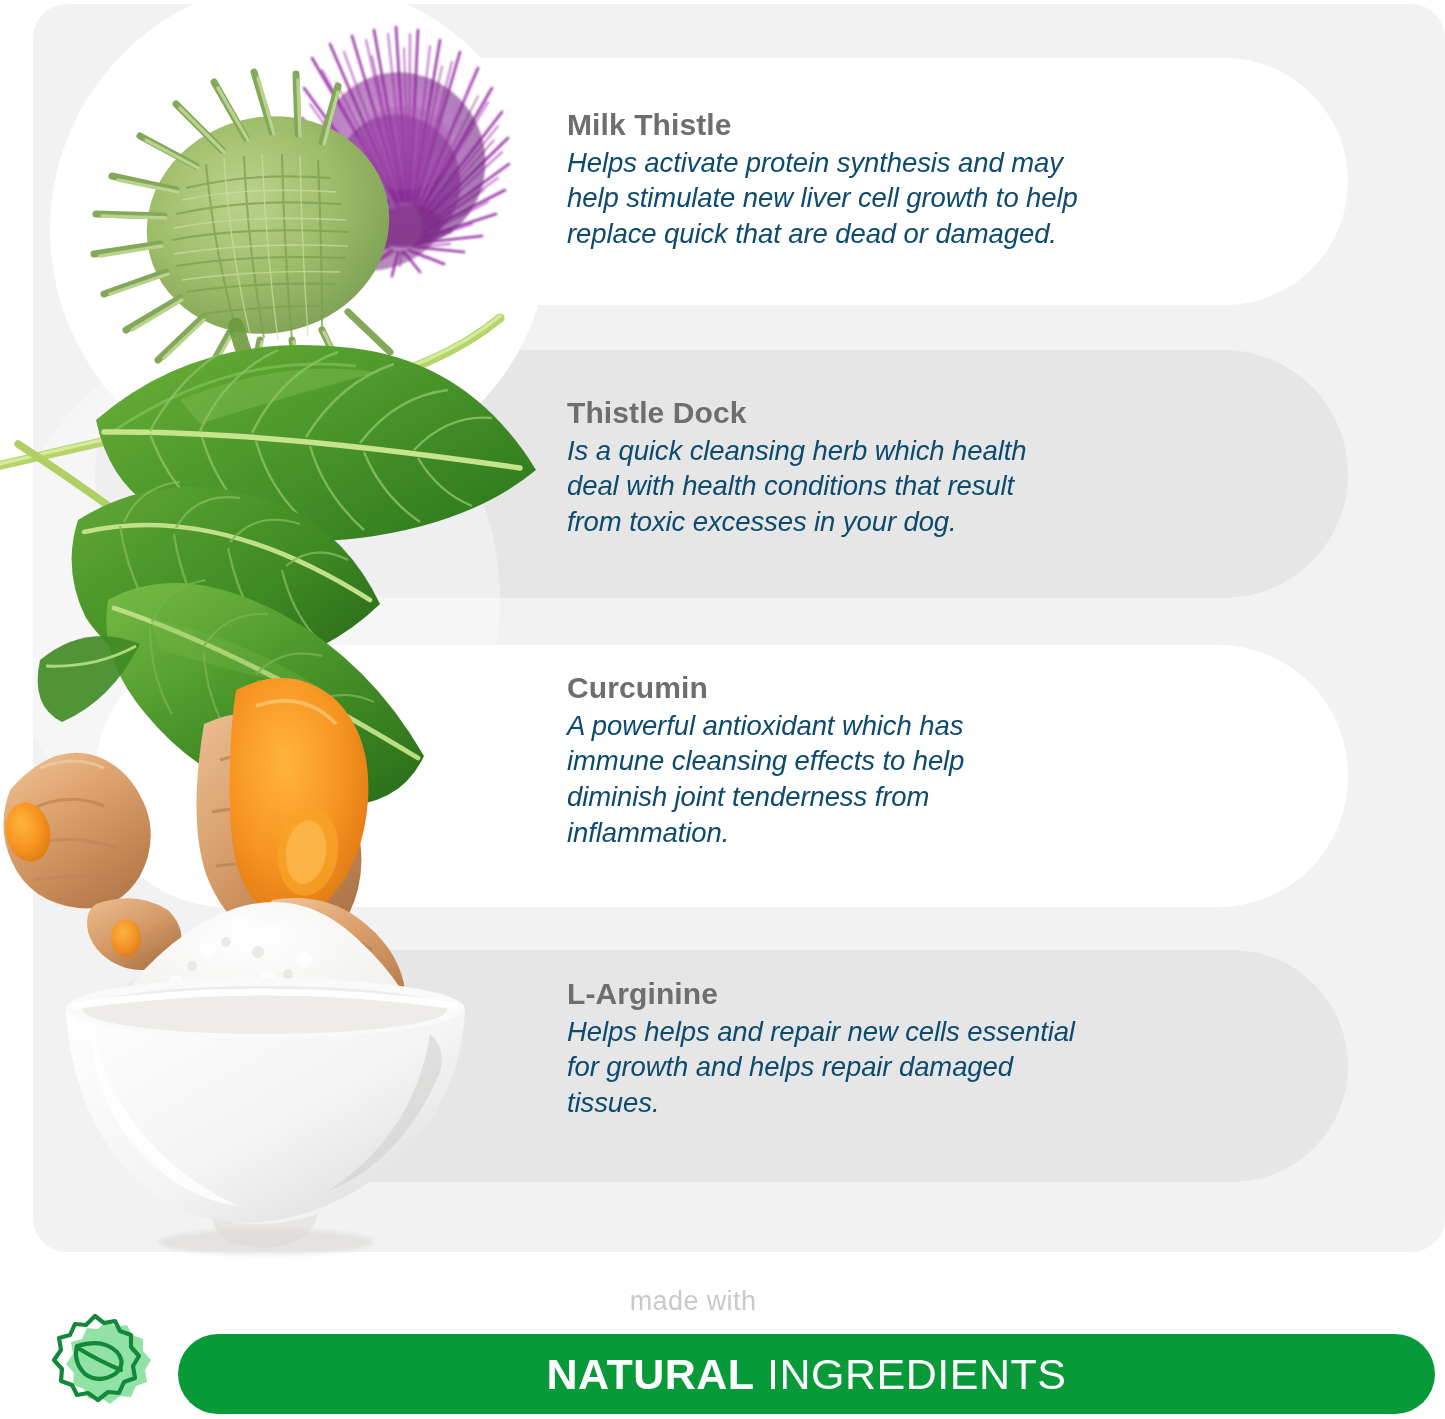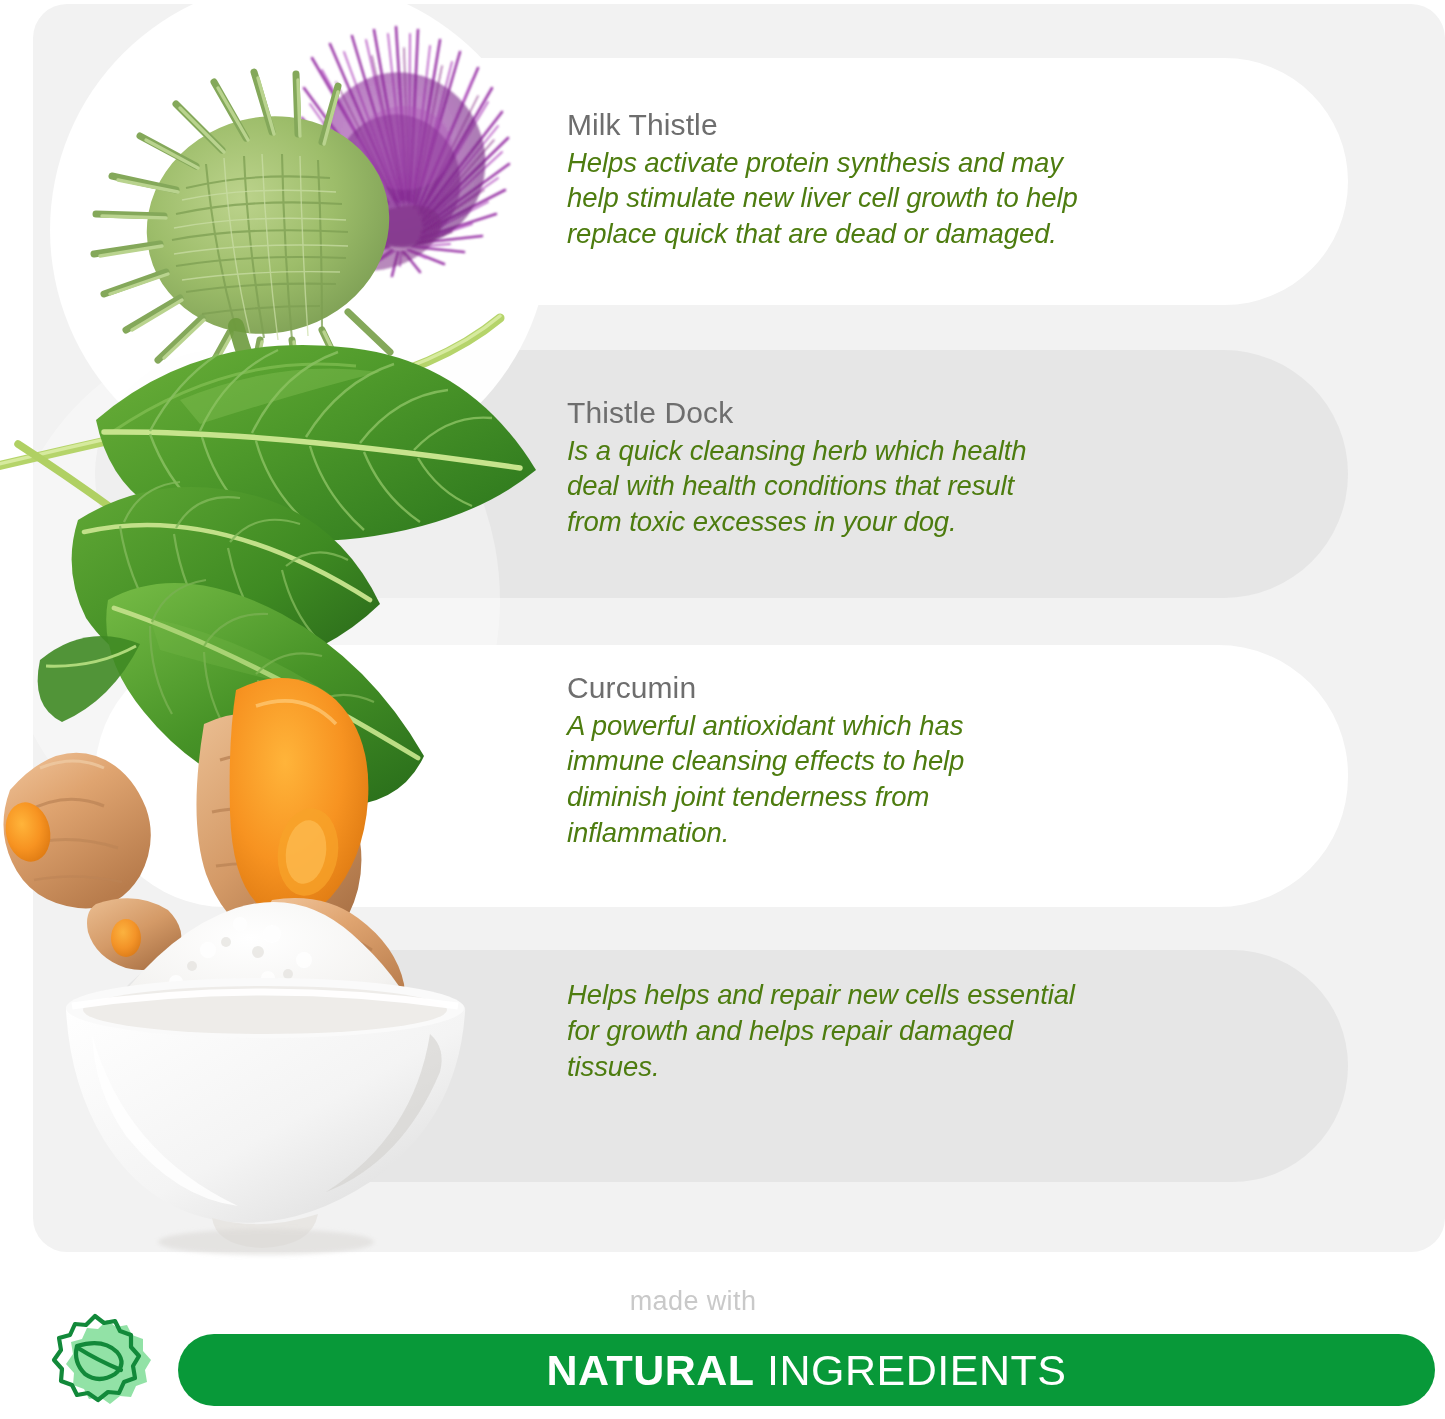--- a/index.html
+++ b/index.html
@@ -54,30 +54,30 @@
   .card-4 { top: 950px; height: 232px; }
 
   
   .card-text {
     position: absolute;
     left: 567px;
     width: 740px;
   }
   .ing-title {
     font-size: 30px;
-    font-weight: normal;
+    font-weight: bold;
     color: #6e6e6e;
     letter-spacing: .1px;
     margin: 0 0 3px 0;
     line-height: 1.12;
   }
   .ing-desc {
     font-size: 27.5px;
     font-style: italic;
-    color: #4d7c0f;
+    color: #0c4a6e;
     line-height: 1.30;
     margin: 0;
     letter-spacing: -.1px;
   }
   .t1 { top: 108px; }
   .t2 { top: 396px; }
   .t3 { top: 652px; margin-top: 19px; }
   .t4 { top: 977px; }
 
   
@@ -102,21 +102,21 @@
     text-align: center;
     font-size: 27px;
     color: #c9c9c9;
     letter-spacing: .4px;
   }
   .green-bar {
     position: absolute;
     left: 178px;
     top: 1334px;
     width: 1257px;
-    height: 72px;
+    height: 80px;
     background: #089939;
     border-radius: 40px;
     display: flex;
     align-items: center;
     justify-content: center;
   }
   .banner-text {
     font-size: 43px;
     color: #ffffff;
     letter-spacing: .5px;
@@ -557,20 +557,21 @@
     <h3 class="ing-title">Curcumin</h3>
     <p class="ing-desc">
       <span>A powerful antioxidant which has</span><br>
       <span>immune cleansing effects to help</span><br>
       <span>diminish joint tenderness from</span><br>
       <span>inflammation.</span>
     </p>
   </div>
 
   <div class="card-text t4">
+    <h3 class="ing-title">L-Arginine</h3>
     <p class="ing-desc">
       <span>Helps helps and repair new cells essential</span><br>
       <span>for growth and helps repair damaged</span><br>
       <span>tissues.</span>
     </p>
   </div>
 
   <div class="made-with">made with</div>
 
   <div class="leaf-badge">

